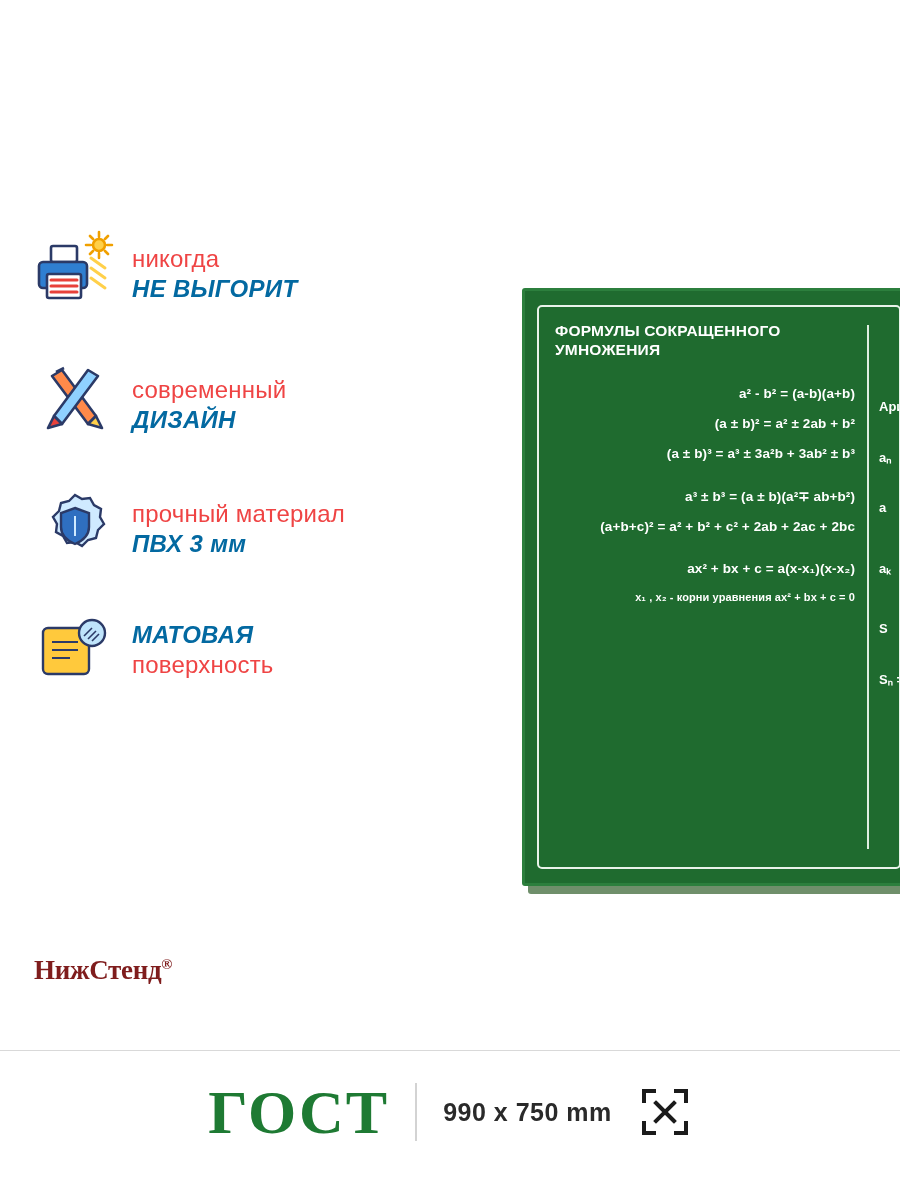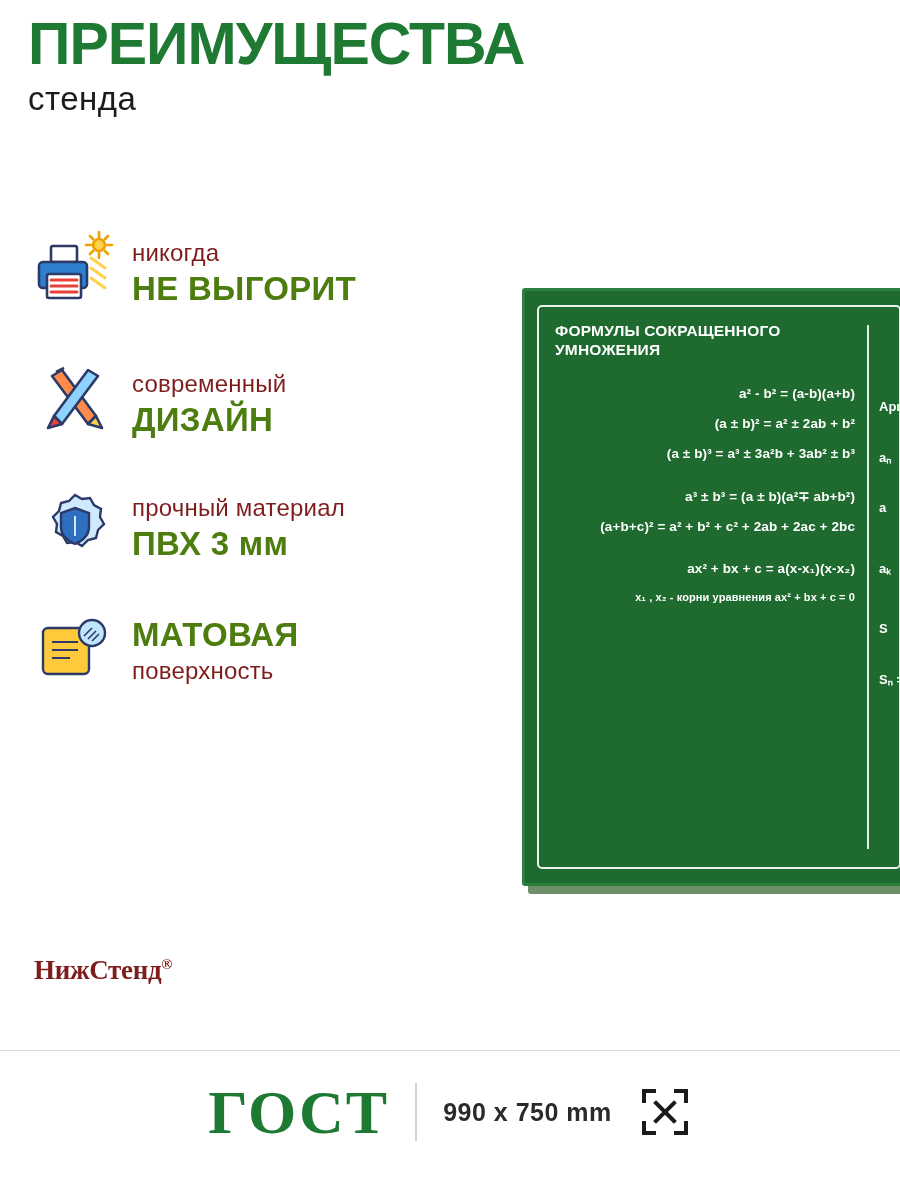--- a/index.html
+++ b/index.html
@@ -20,22 +20,22 @@
   .title-sub {
     font-size: 33px; color: #1b1b1b; font-weight: normal;
     margin-top: 4px; letter-spacing: 0.5px;
   }
 
   
   .features { position: absolute; left: 22px; top: 228px; width: 470px; }
   .feature { display: flex; align-items: center; margin-bottom: 42px; }
   .feature .ico { width: 106px; flex: 0 0 106px; display: flex; align-items: center; justify-content: center; }
   .feature .txt { padding-left: 4px; }
-  .f-light { font-size: 24px; color: #7f1d1d; font-weight: normal; line-height: 1.25; letter-spacing: 0.2px; }
-  .f-bold { font-size: 33px; color: #4d7c0f; font-weight: bold; line-height: 1.25; letter-spacing: 0.3px; }
+  .f-light { font-size: 24px; color: #ef4444; font-weight: normal; line-height: 1.25; letter-spacing: 0.2px; }
+  .f-bold { font-size: 24px; color: #0369a1; font-weight: bold; line-height: 1.25; letter-spacing: 0.3px; font-style: italic; }
 
   
   .board-wrap {
     position: absolute; left: 522px; top: 288px; width: 400px; height: 608px;
   }
   .board-shadow {
     position: absolute; left: 6px; top: 8px; width: 392px; height: 598px;
     background: #6f8f6b; border-radius: 3px;
   }
   .board {
@@ -98,24 +98,20 @@
     font-size: 25px; font-weight: bold; color: #2a2a2a; letter-spacing: 0.5px;
     white-space: nowrap;
   }
   .arrows { width: 54px; height: 54px; }
 </style>
 </head>
 <body>
 
 <div class="page">
 
-  <div class="header">
-    <div class="title-main">ПРЕИМУЩЕСТВА</div>
-    <div class="title-sub">стенда</div>
-  </div>
 
   <div class="features">
 
     <div class="feature">
       <div class="ico">
         <svg width="92" height="92" viewBox="0 0 92 92">
           <g fill="none" stroke="#2b3a67" stroke-width="2.6" stroke-linecap="round">
             <circle cx="70" cy="17" r="6" fill="#ffd04a" stroke="#f0a000"></circle>
             <path d="M70 4v5M70 25v5M57 17h5M78 17h5M61 8l3 3M79 8l-3 3M61 26l3-3M79 26l-3-3" stroke="#f0a000"></path>
             <rect x="22" y="18" width="26" height="16" rx="2" fill="#ffffff" stroke="#2b3a67"></rect>

